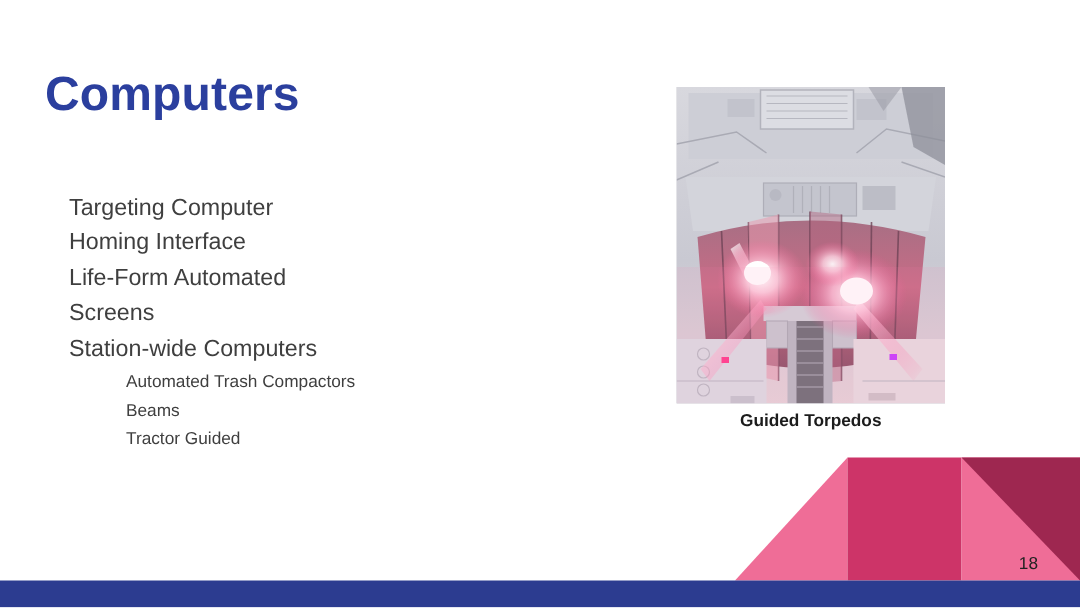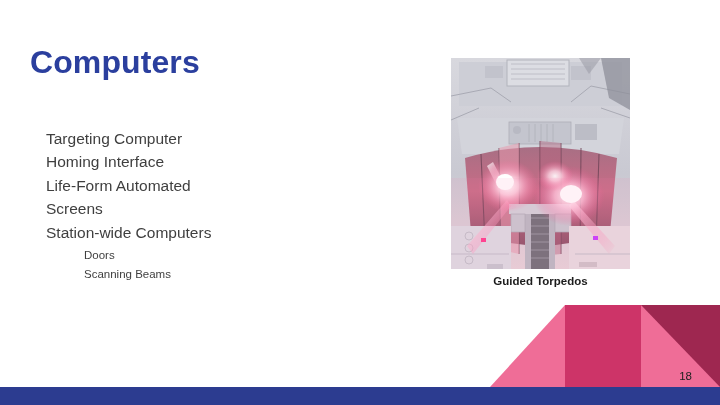--- a/index.html
+++ b/index.html
@@ -114,22 +114,23 @@
   <div id="slide-title">Computers</div>
 
   <div id="bullet-list">
     <div class="bullet-l1">Targeting Computer</div>
     <div class="bullet-l1">Homing Interface</div>
     <div class="bullet-l1">Life-Form Automated</div>
     <div class="bullet-l1">Screens</div>
     <div class="bullet-l1">Station-wide Computers</div>
 
     <div id="sub-list">
-      <div class="bullet-l2">Doors</div>
-      <div class="bullet-l2">Scanning Beams</div>
+      <div class="bullet-l2">Automated Trash Compactors</div>
+      <div class="bullet-l2">Beams</div>
+      <div class="bullet-l2">Tractor Guided</div>
     </div>
   </div>
 
   <div id="picture-frame">
     <svg width="179" height="211" viewBox="0 0 179 211">
       <defs>
         <linearGradient id="hullGrad" x1="0" y1="0" x2="0" y2="1">
           <stop offset="0%" stop-color="#d8d8de"></stop>
           <stop offset="55%" stop-color="#c9c9d2"></stop>
           <stop offset="100%" stop-color="#e6d4da"></stop>

